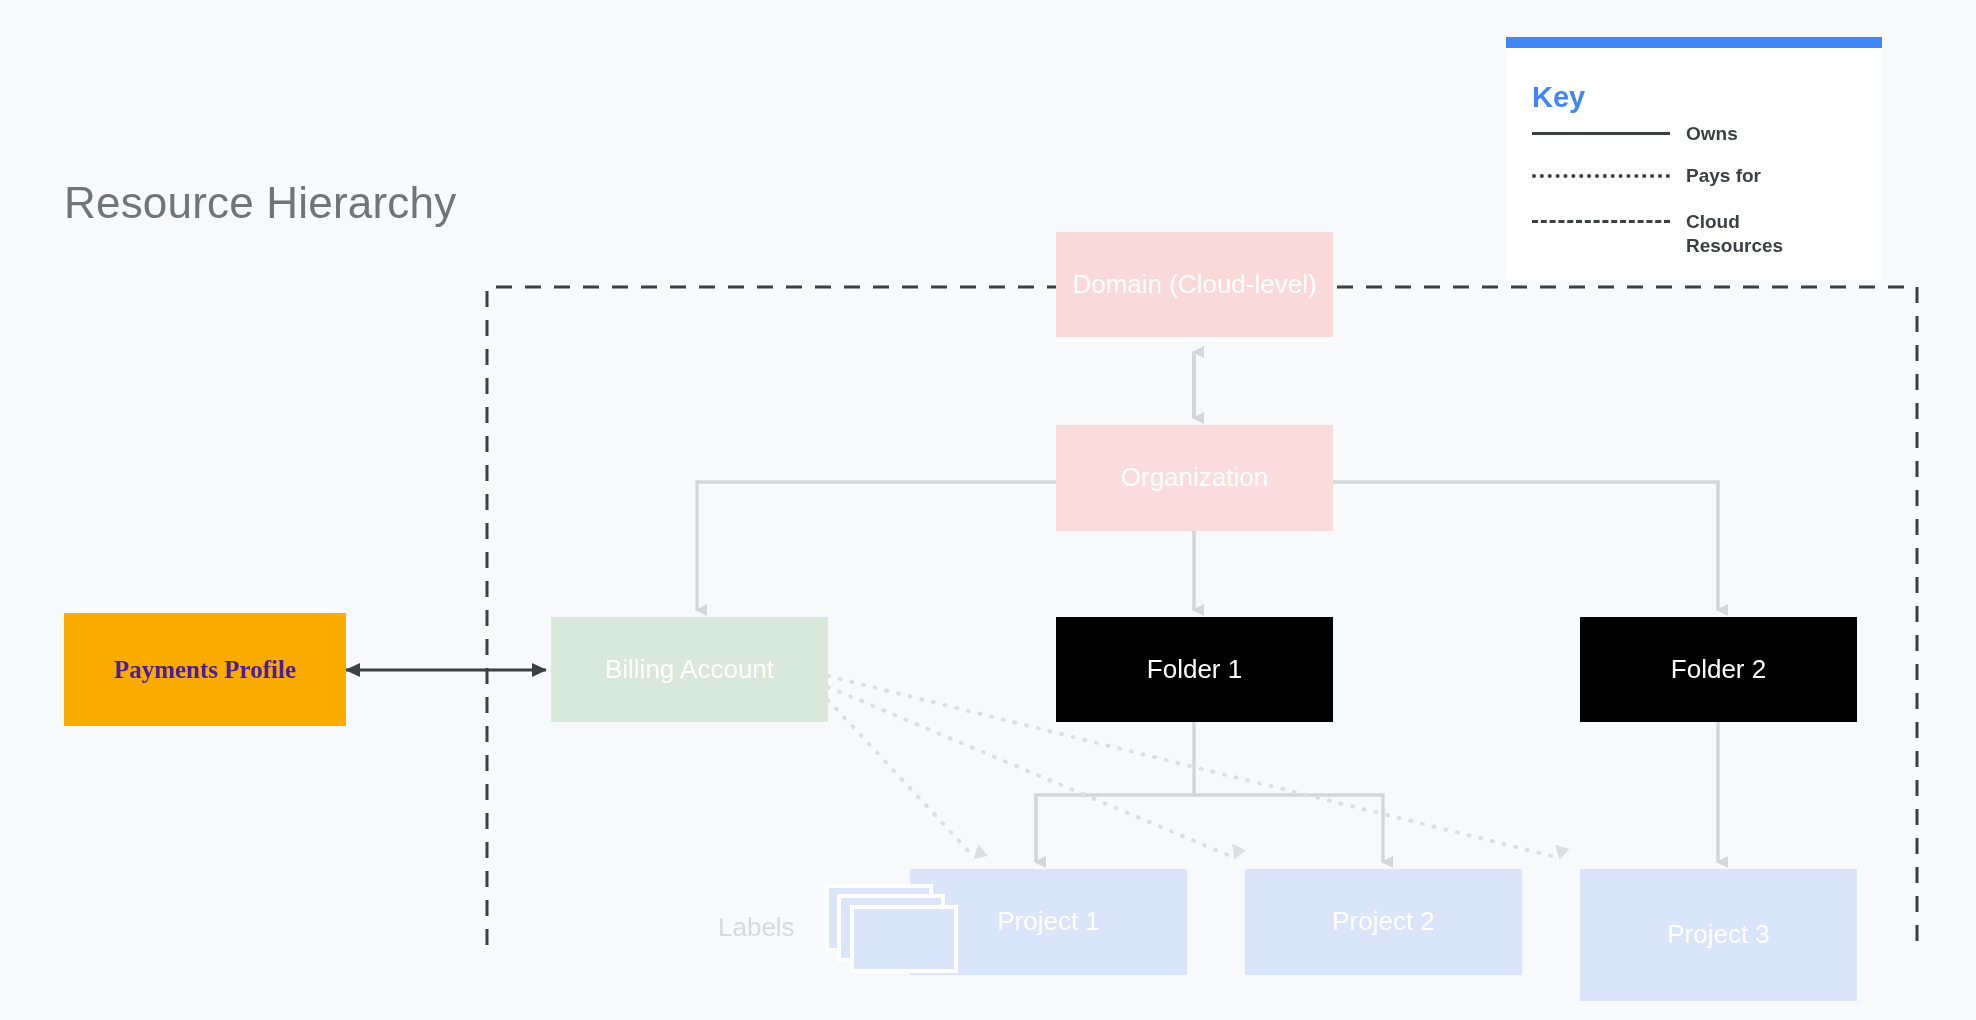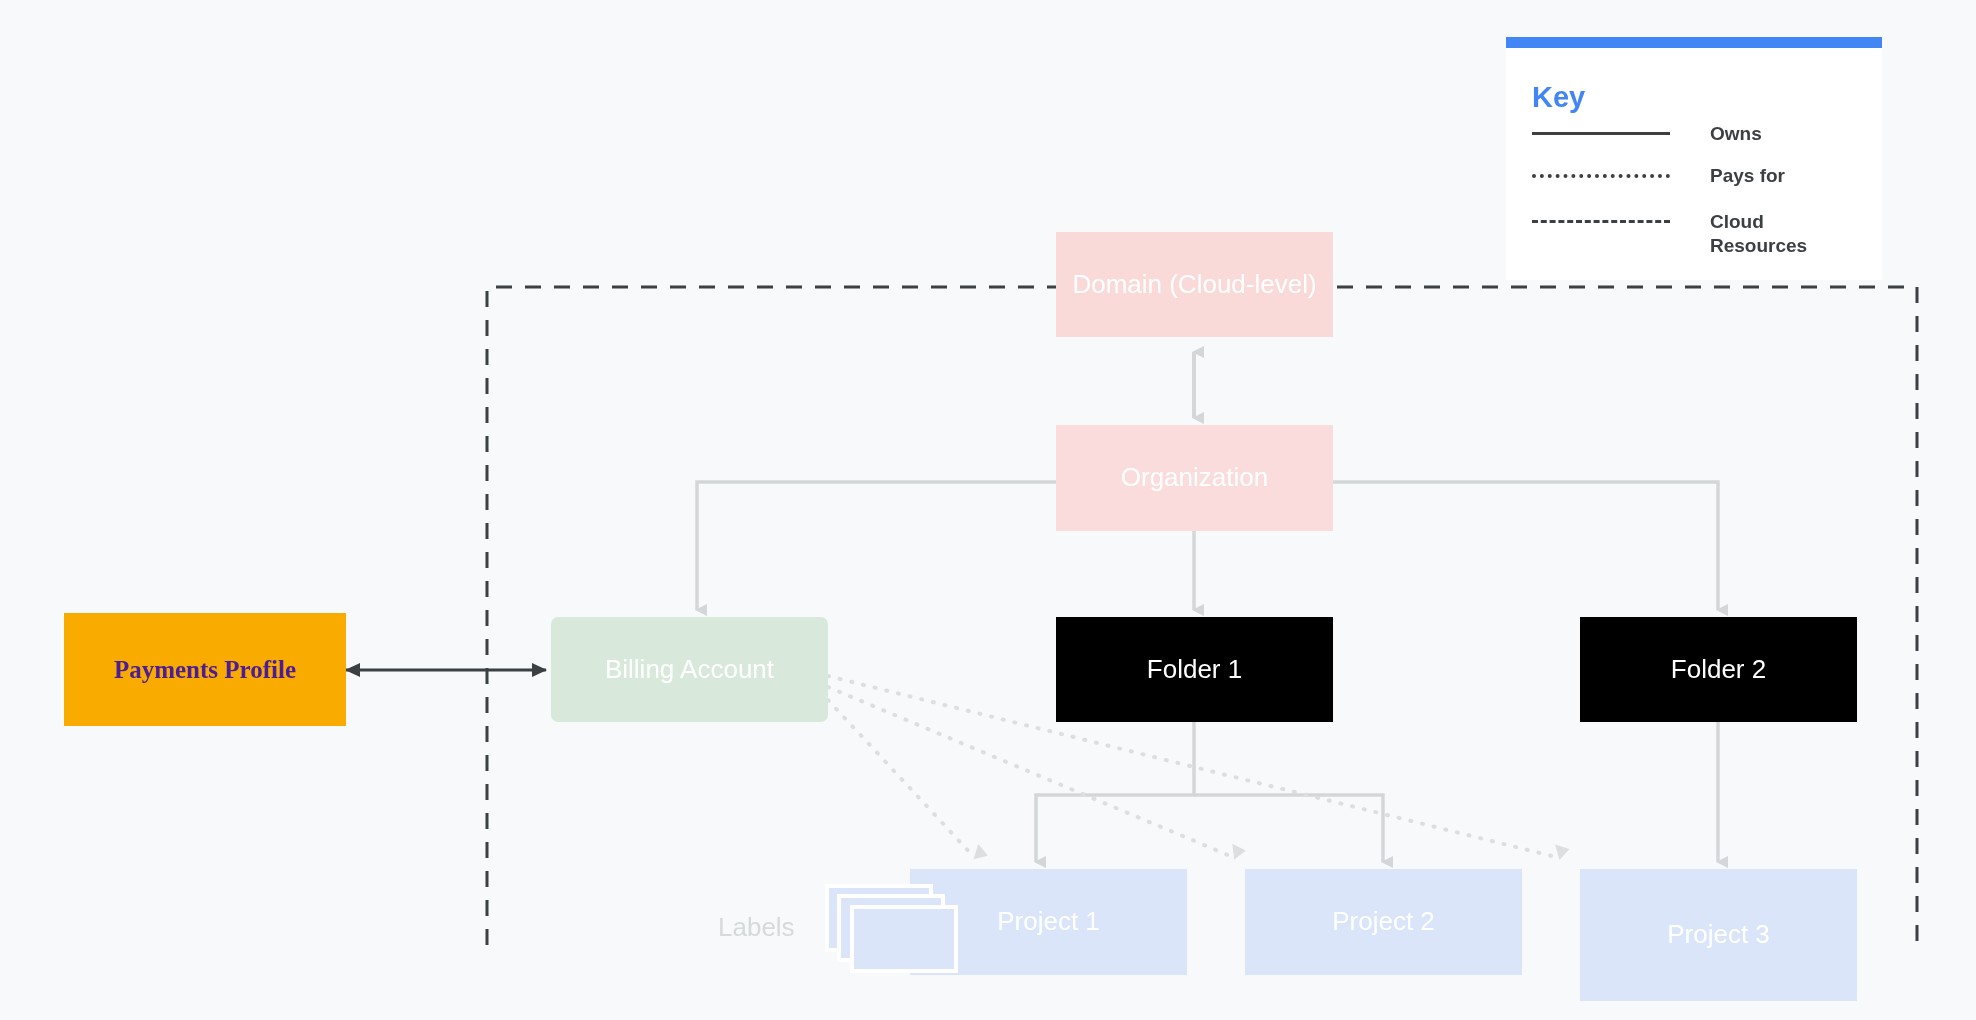--- a/index.html
+++ b/index.html
@@ -43,21 +43,21 @@
     align-items: center;
     justify-content: center;
     box-sizing: border-box;
     font-size: 26px;
     color: #FFFFFF;
     text-align: center;
     line-height: 1.2;
   }
   .node-domain    { background: #FAD9D9; }
   .node-org       { background: #FADCDC; }
-  .node-billing   { background: #D8E9DB; border-radius: 7px; }
+  .node-billing   { background: #D8E9DB; }
   .node-folder    { background: #000000; }
   .node-project   { background: #DAE5FA; }
 
   .node-payments {
     position: absolute;
     display: flex;
     align-items: center;
     justify-content: center;
     background: #F9AB00;
     color: #4c1d95;
@@ -111,21 +111,20 @@
     color: #4285F4;
     font-weight: 700;
     margin-bottom: 10px;
     line-height: 1.05;
   }
   .key-row {
     display: flex;
     align-items: flex-start;
     margin-bottom: 12px;
     min-height: 30px;
-    gap: 24px;
   }
   .key-row:last-child { margin-bottom: 4px; margin-top: 16px; }
   .key-sample {
     width: 140px;
     flex: 0 0 140px;
     height: 22px;
     position: relative;
   }
   .key-sample .ln {
     position: absolute;
@@ -208,20 +207,21 @@
     </g>
     <g>
       <line x1="828" y1="676" x2="1560" y2="858" stroke="#DCDEE0" stroke-width="4" stroke-dasharray="1 11" stroke-linecap="round" marker-end="url(#ah-dot)"></line>
     </g>
 
     <g>
       <line x1="346" y1="670" x2="546" y2="670" stroke="#3C4043" stroke-width="3" marker-start="url(#ah-dark-start)" marker-end="url(#ah-dark-end)"></line>
     </g>
   </svg>
 
+  <div class="page-title">Resource Hierarchy</div>
 
   <div class="node-payments" style="left:64px; top:613px; width:282px; height:113px;">
     <span>Payments Profile</span>
   </div>
 
   <div class="node node-domain" style="left:1056px; top:232px; width:277px; height:105px;">
     <span>Domain (Cloud-level)</span>
   </div>
 
   <div class="node node-org" style="left:1056px; top:425px; width:277px; height:106px;">

